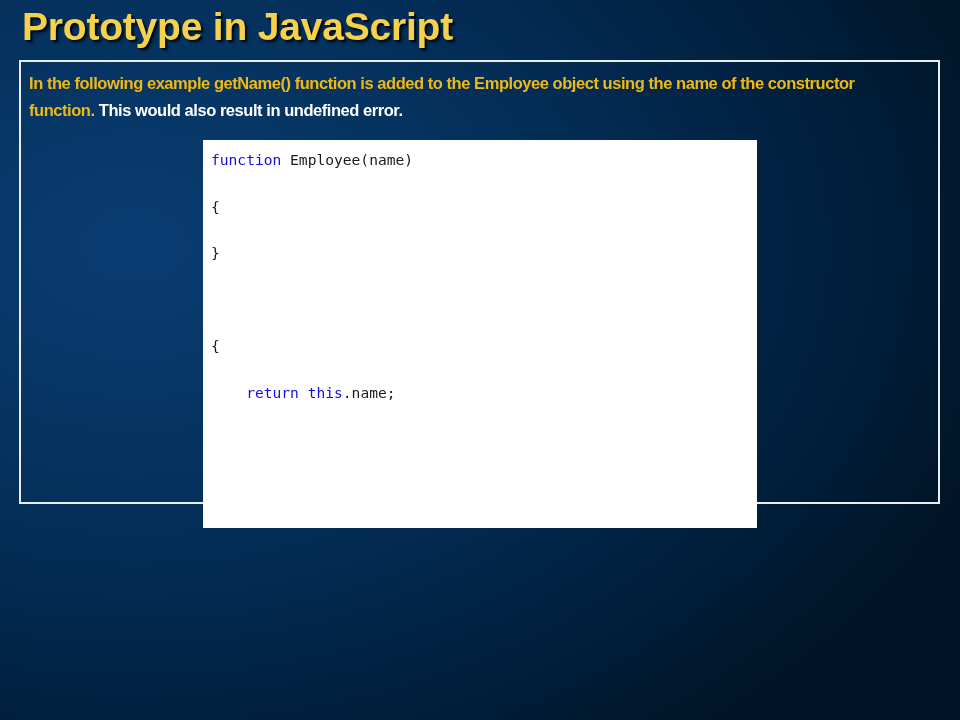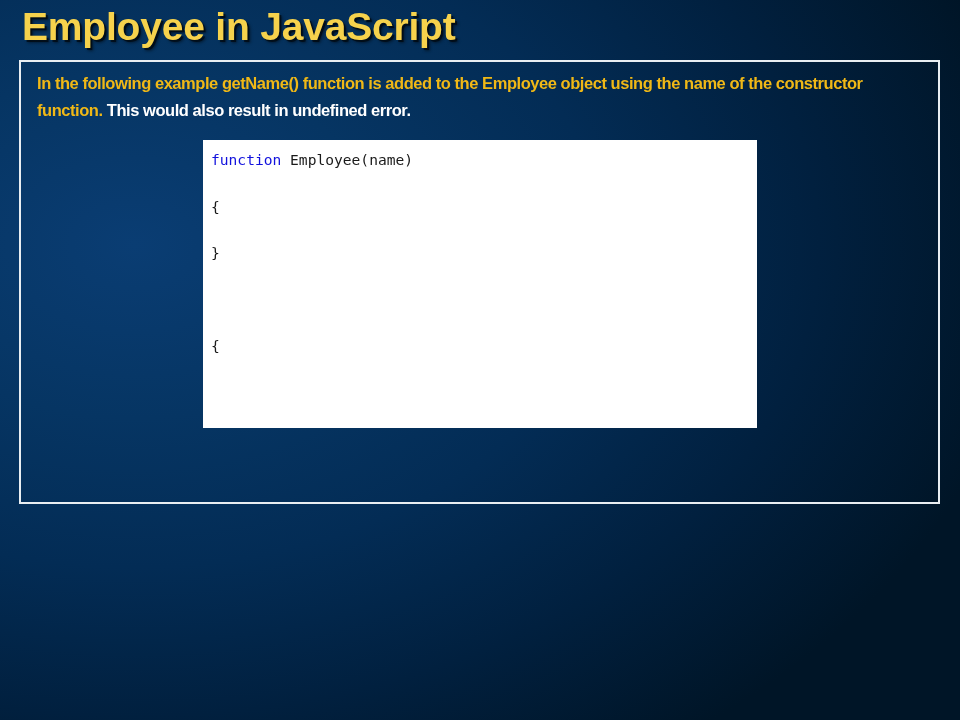--- a/index.html
+++ b/index.html
@@ -50,41 +50,41 @@
     width: 921px;
     height: 444px;
     border: 2px solid #e9eef2;
     box-sizing: border-box;
     background: transparent;
   }
 
   
   #description {
     position: absolute;
-    left: 16px;
+    left: 8px;
     top: 8px;
     width: 895px;
     font-family: "Liberation Sans", sans-serif;
     font-weight: bold;
     font-size: 16.5px;
     line-height: 27px;
     letter-spacing: -0.45px;
     color: #f0b816;
     text-rendering: optimizeLegibility;
   }
   #description .accent { color: #f0b816; }
   #description .plain  { color: #ffffff; }
 
   
   #code-panel {
     position: absolute;
     left: 182px;
     top: 78px;
     width: 554px;
-    height: 288px;
+    height: 388px;
     background: #ffffff;
     box-sizing: border-box;
     padding: 8px 0 0 8px;
     overflow: hidden;
   }
   #code-block {
     font-family: "DejaVu Sans Mono", monospace;
     font-size: 14.6px;
     line-height: 23.3px;
     color: #1a1a1a;
@@ -93,36 +93,37 @@
   }
   #code-block .kw   { color: #1111dd; }
   .code-line { display: block; min-height: 23.3px; }
 </style>
 </head>
 <body>
 
 <div id="slide">
 
   <div id="title-bar">
-    <div id="slide-title">Employee in JavaScript</div>
+    <div id="slide-title">Prototype in JavaScript</div>
   </div>
 
   <div id="content-frame">
 
     <div id="description">
       <span class="accent">In the following example getName() function is added to the Employee object using the name of the constructor function.</span>
       <span class="plain">This would also result in undefined error.</span>
     </div>
 
     <div id="code-panel">
       <pre id="code-block"><span class="code-line"><span class="kw">function</span><span> Employee(name)</span></span>
 <span class="code-line"><span>{</span></span>
 <span class="code-line"><span>}</span></span>
 <span class="code-line">&nbsp;</span>
 <span class="code-line"><span>{</span></span>
+<span class="code-line"><span>    </span><span class="kw">return</span><span> </span><span class="kw">this</span><span>.name;</span></span>
 
 
 
 
 
 
 </pre>
     </div>
 
   </div>

